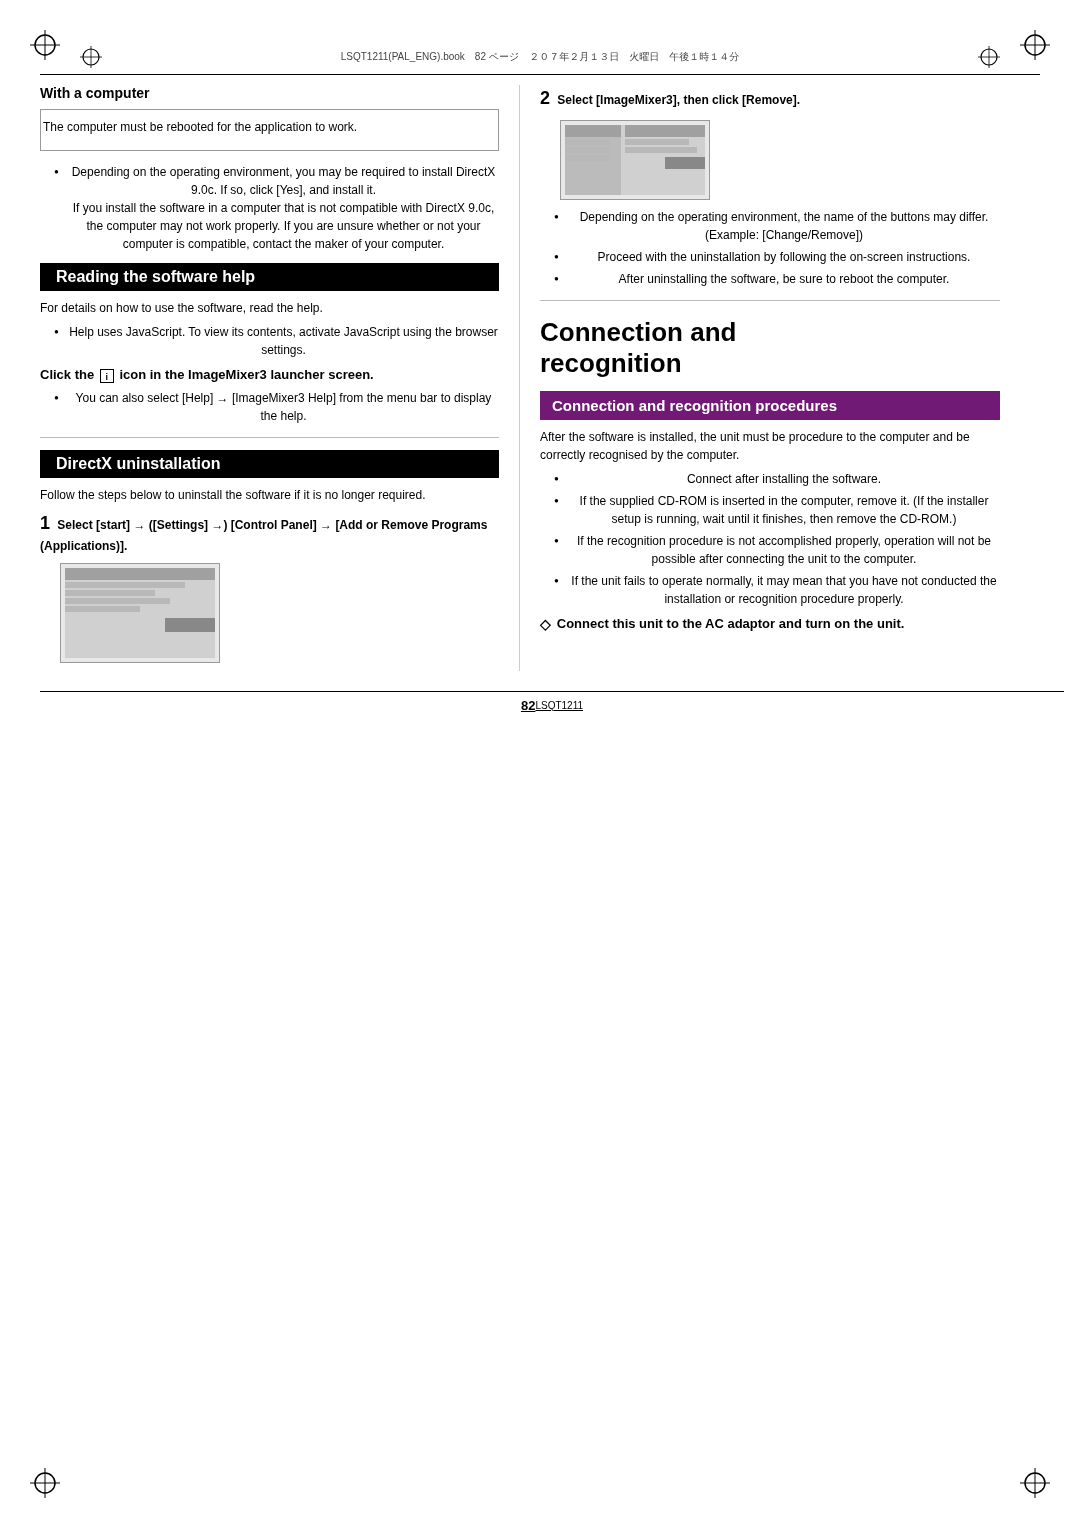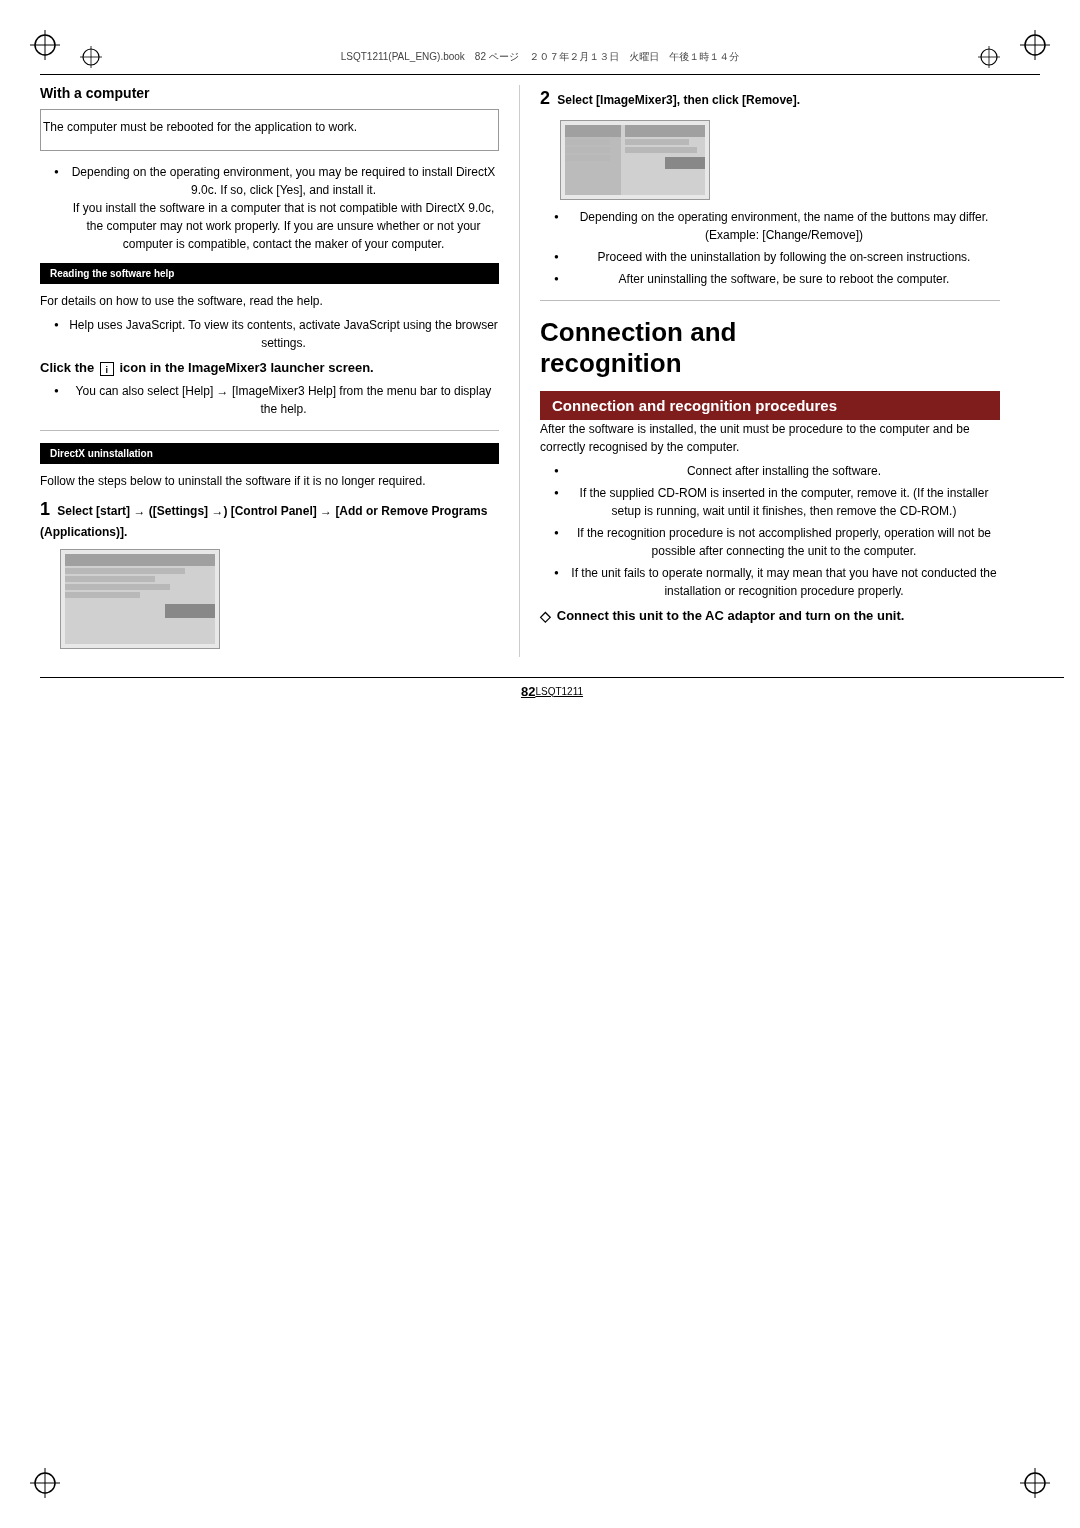--- a/index.html
+++ b/index.html
@@ -78,22 +78,22 @@
       position: absolute;
       left: 0;
       font-size: 8px;
       top: 3px;
     }
 
     .section-header {
       background: #000;
       color: #fff;
       font-weight: bold;
-      font-size: 10px;
-      padding: 5px 10px;
+      font-size: 16px;
+      padding: 5px 16px;
       margin-bottom: 8px;
       margin-top: 10px;
     }
 
     .subsection-title {
       font-weight: bold;
       font-size: 13px;
       margin-bottom: 6px;
       margin-top: 8px;
     }
@@ -161,25 +161,26 @@
 
     .big-title {
       font-size: 26px;
       font-weight: bold;
       margin-top: 16px;
       margin-bottom: 12px;
       line-height: 1.2;
     }
 
     .section-header-dark {
-      background: #7f1d1d;
+      background: #701a75;
       color: #fff;
       font-weight: bold;
       font-size: 15px;
       padding: 6px 12px;
+      margin-bottom: 8px;
     }
 
     .diamond-bullet {
       display: flex;
       align-items: flex-start;
       margin-top: 8px;
       font-weight: bold;
       font-size: 13px;
     }
     .diamond {

